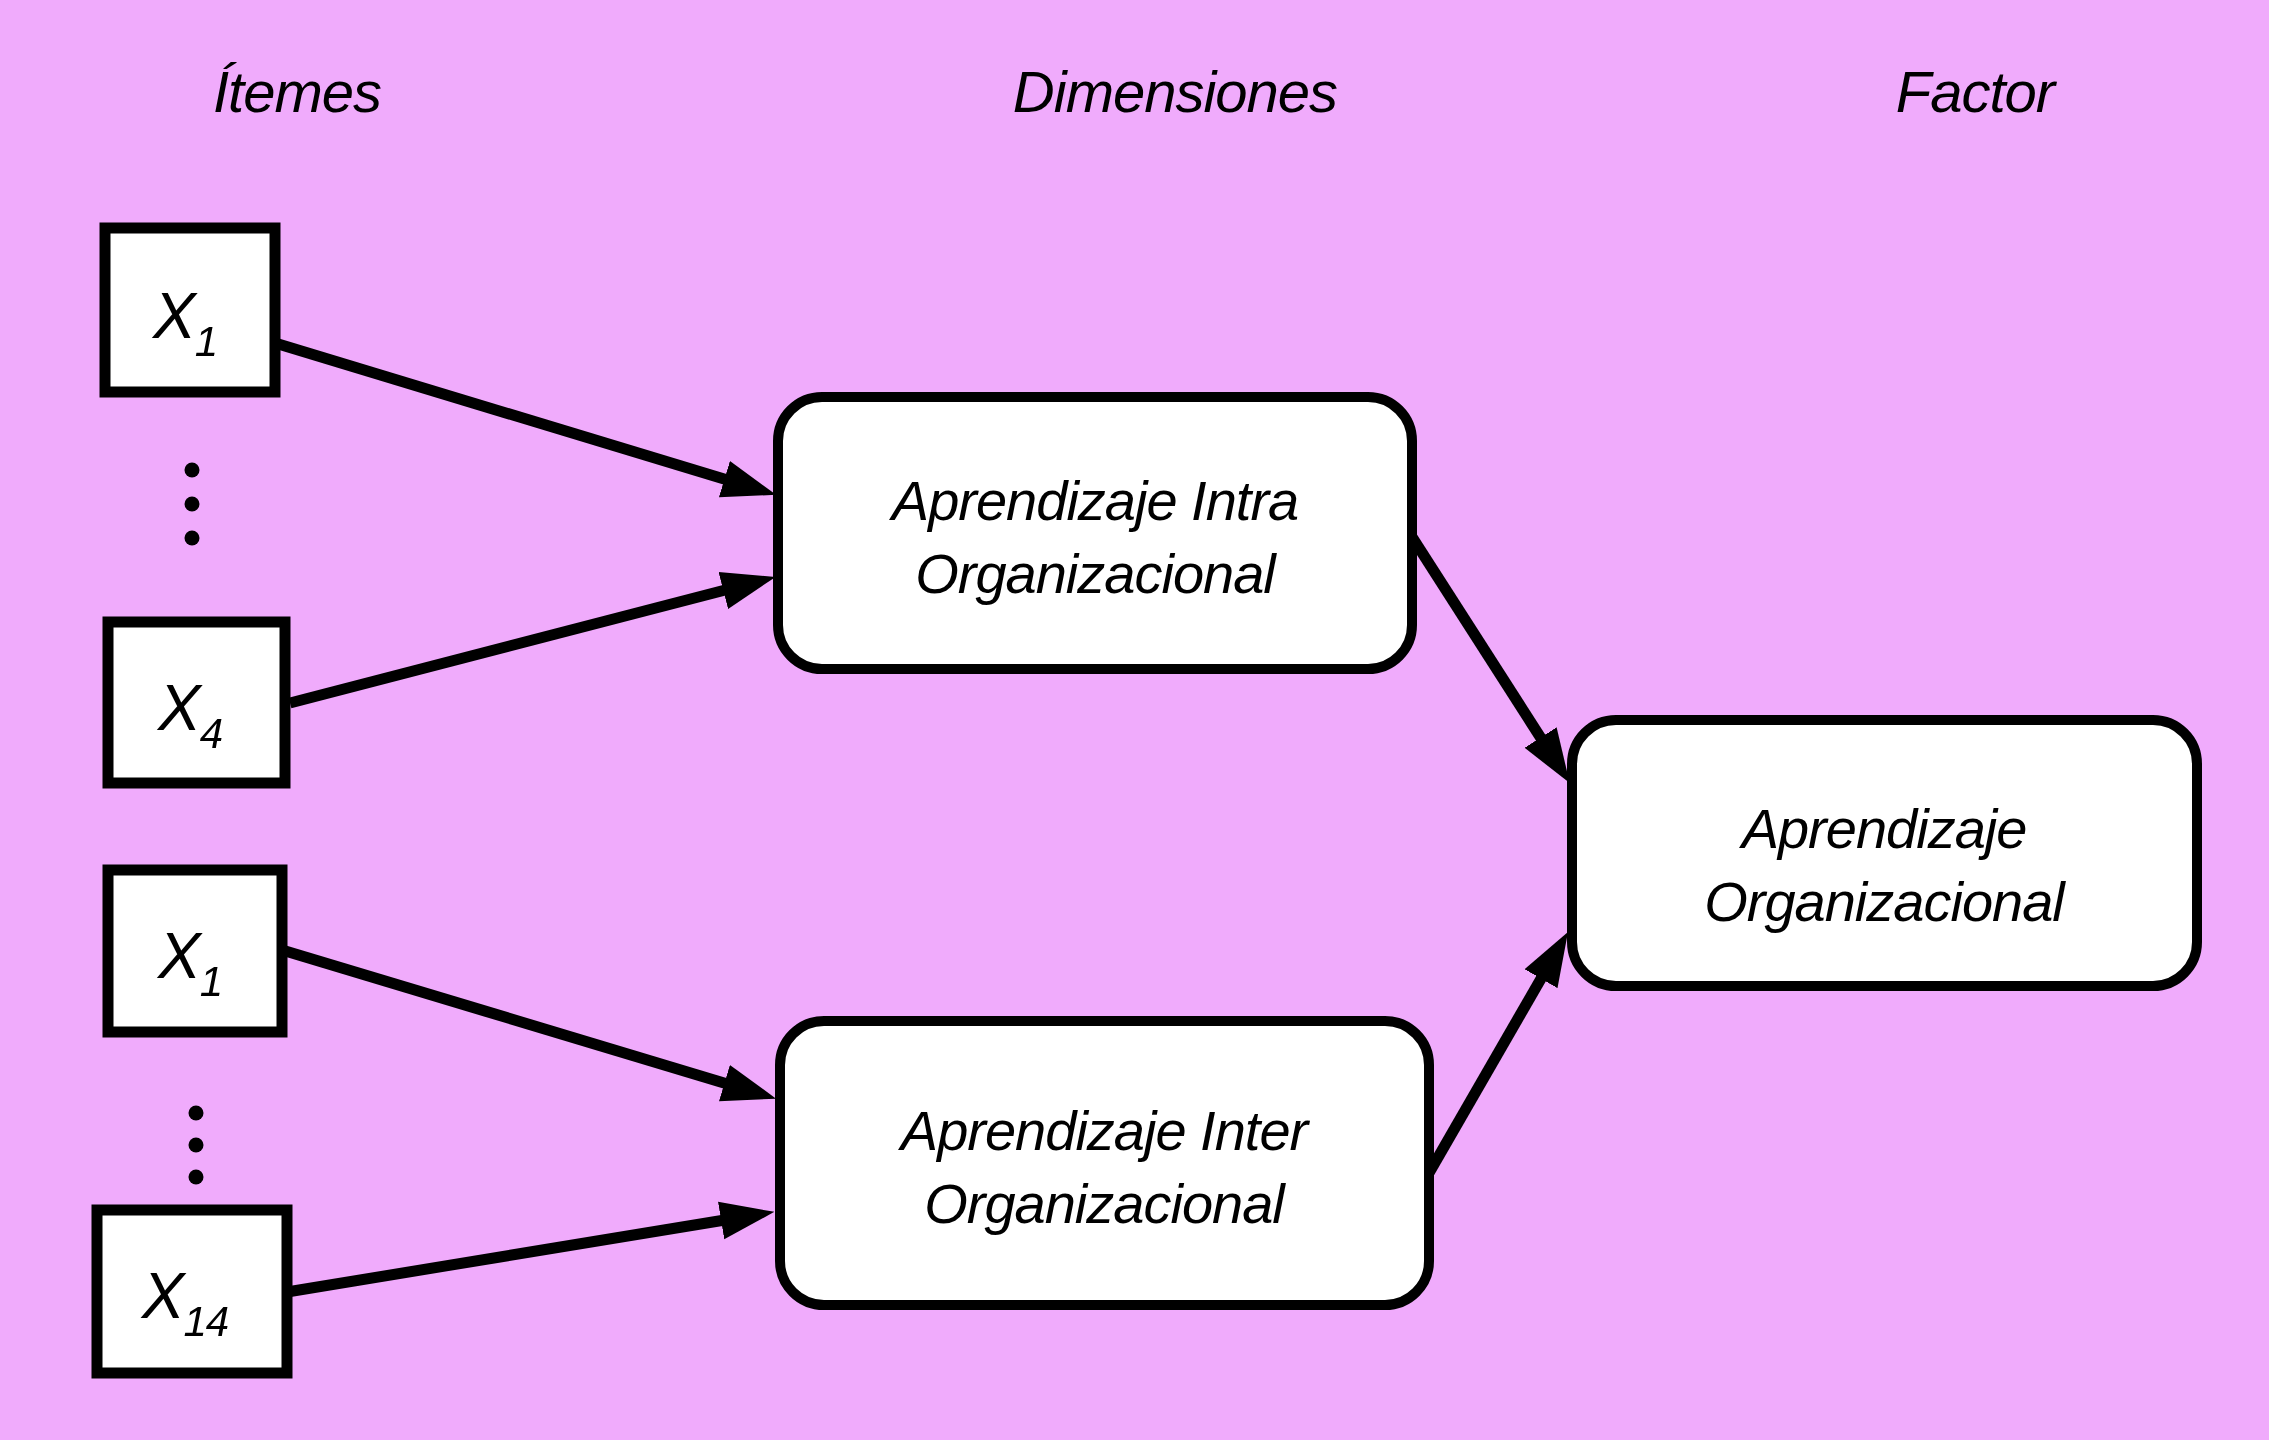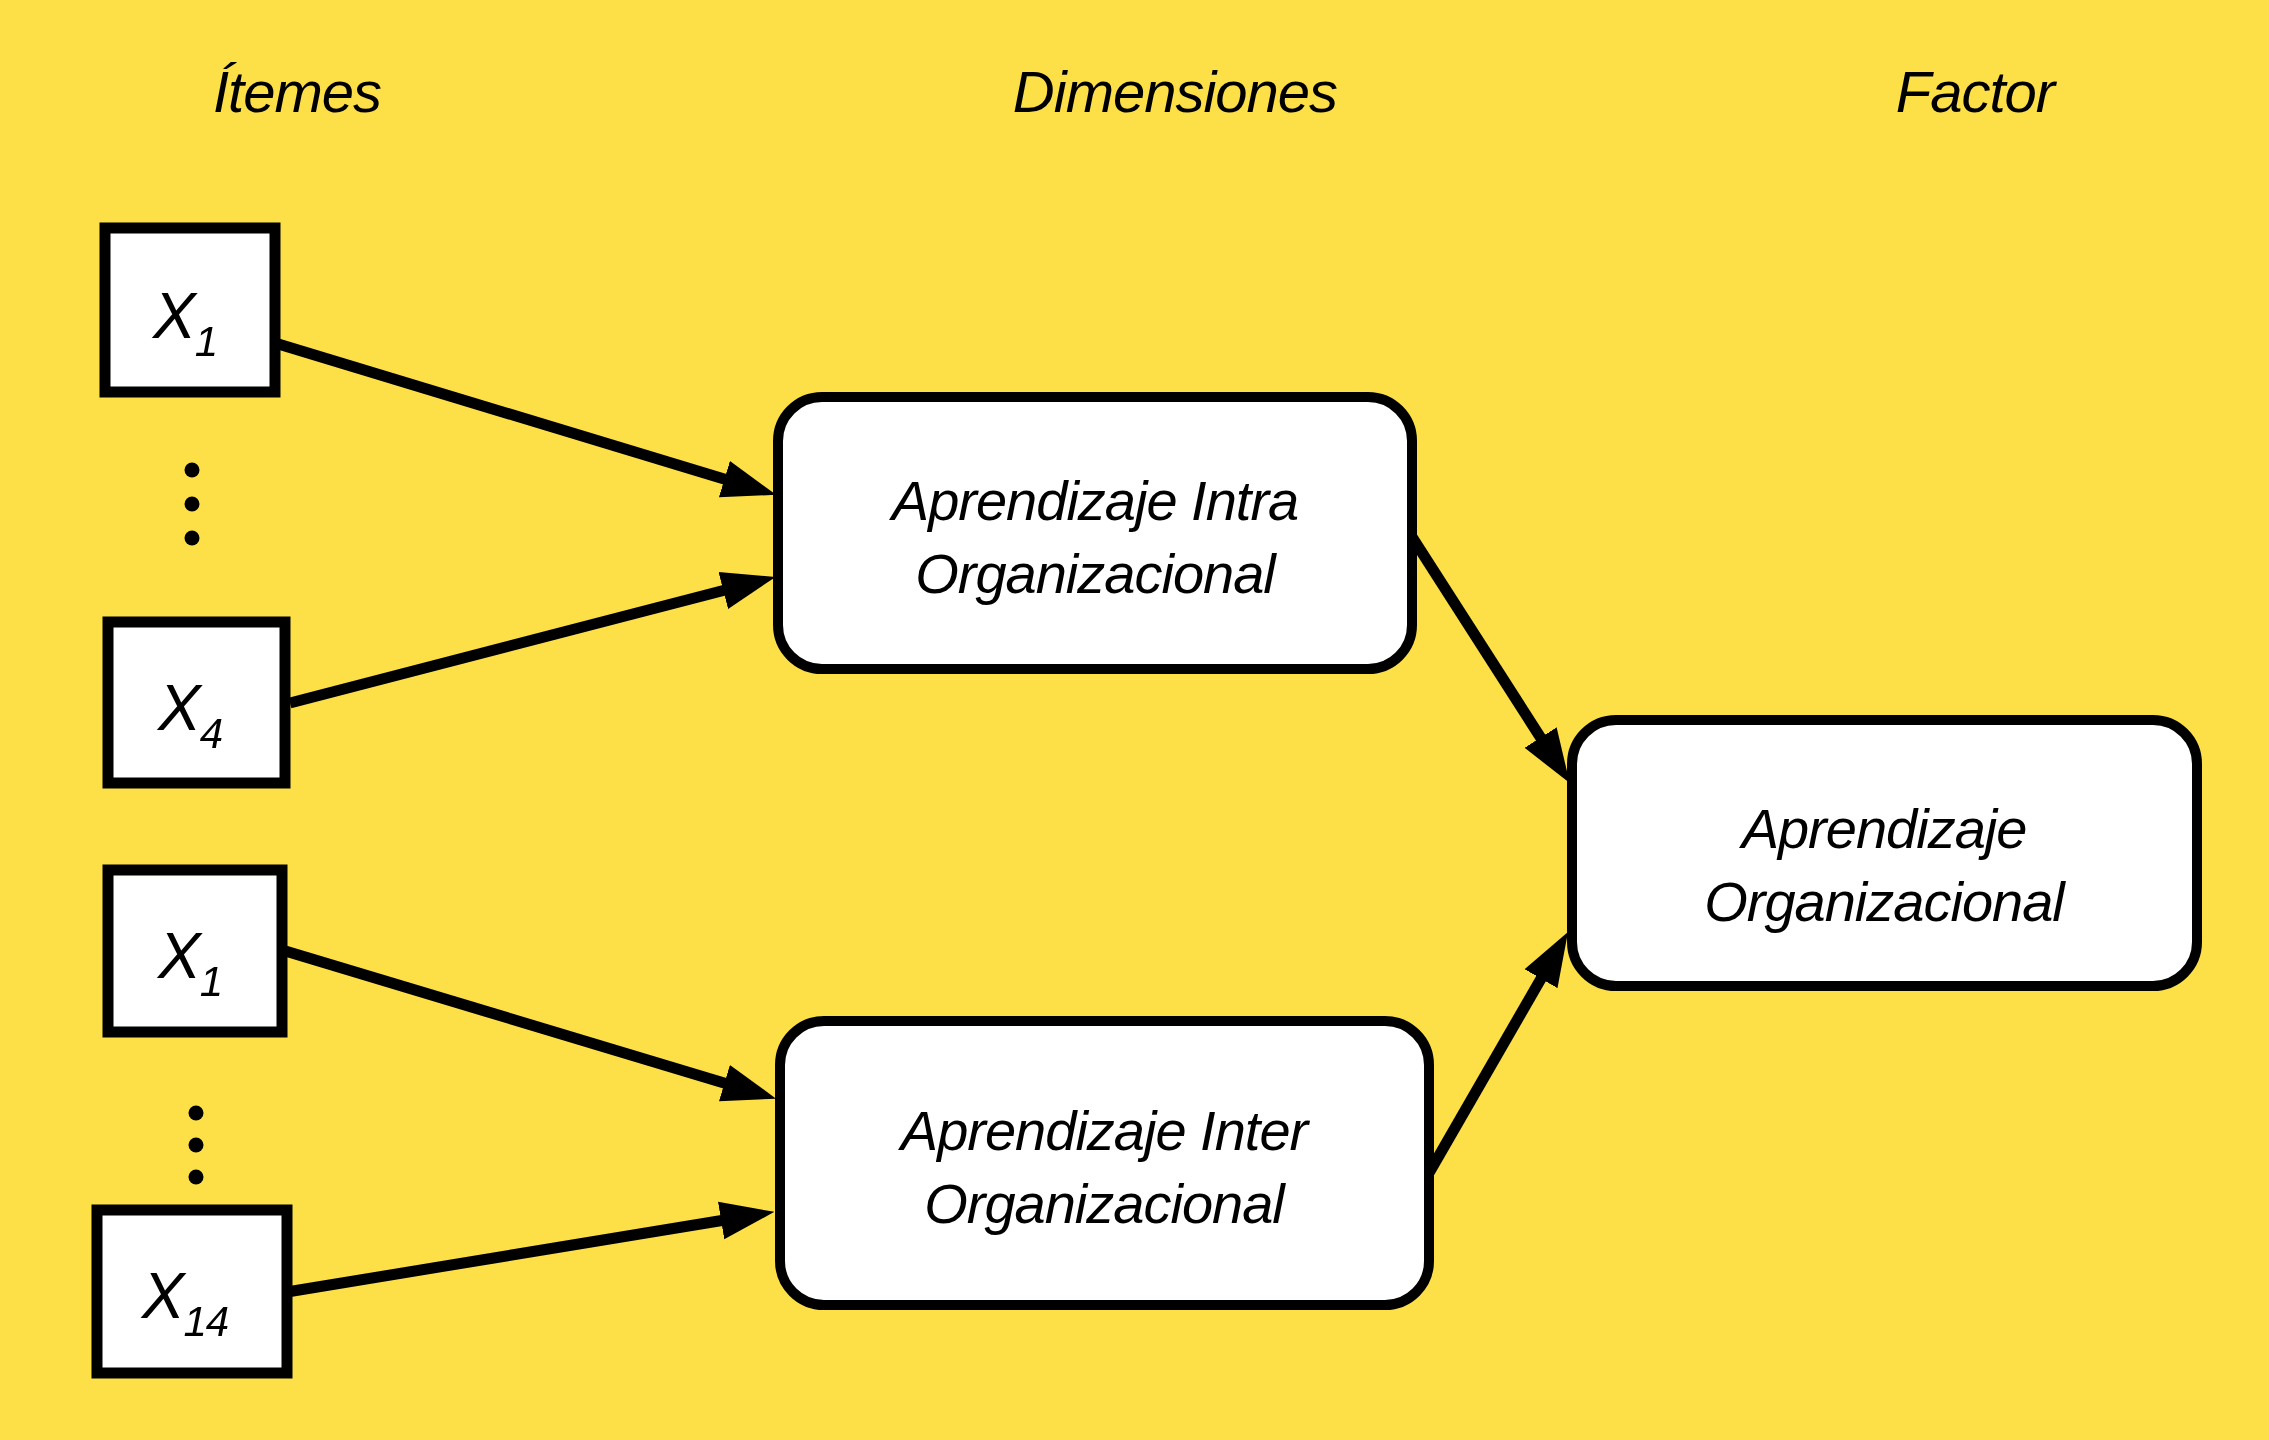--- a/index.html
+++ b/index.html
@@ -1,20 +1,20 @@
 <!DOCTYPE html>
 <html><head>
 <meta charset="utf-8">
 <style>
   html, body { margin: 0; padding: 0; background: #ffffff; }
   .stage {
     position: relative;
     width: 2269px;
     height: 1440px;
-    background: #fde047;
+    background: #f0abfc;
     overflow: hidden;
   }
   svg { display: block; width: 2269px; height: 1440px; }
 
   text {
     font-family: "Liberation Sans", sans-serif;
     font-style: italic;
     fill: #000000;
     text-anchor: middle;
   }

